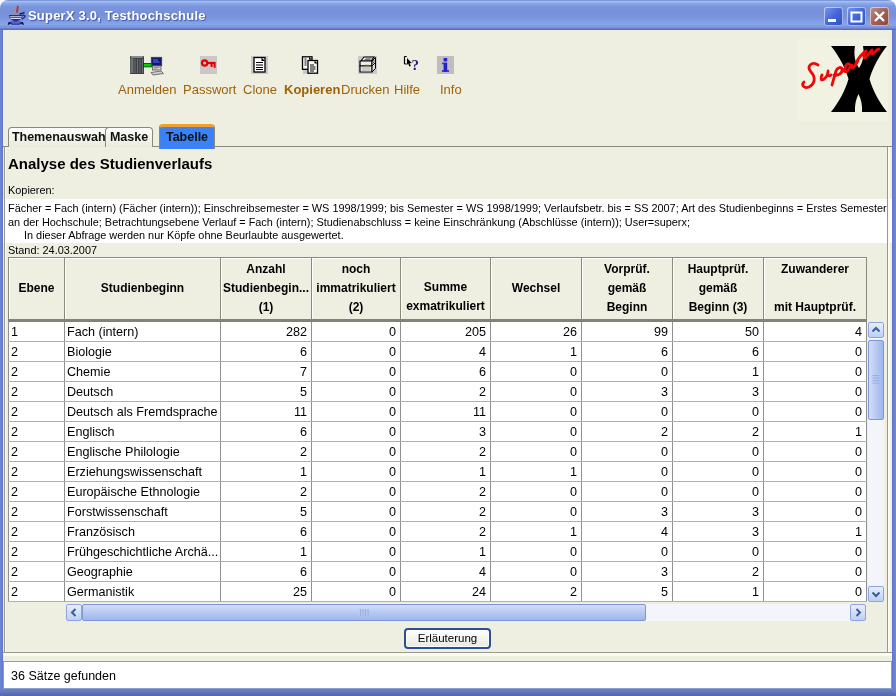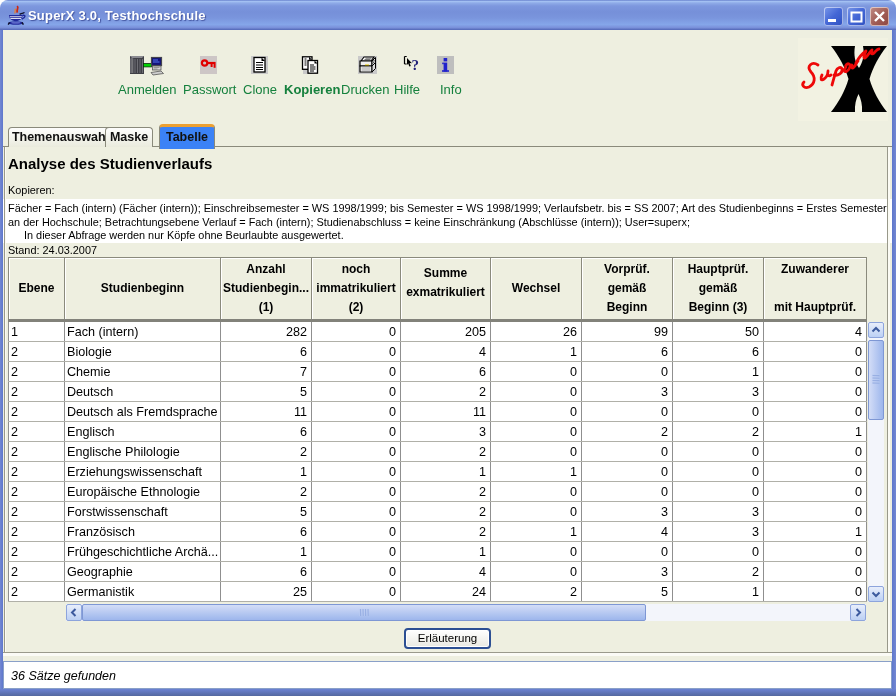--- a/index.html
+++ b/index.html
@@ -12,21 +12,21 @@
 #title-text{left:28px;top:8px;font-size:13px;font-weight:bold;color:#fff;
   text-shadow:1px 1px 1px #41539f;letter-spacing:0.2px;}
 .tbtn{top:7px;width:19px;height:19px;border-radius:3px;box-shadow:inset 0 0 0 1px rgba(255,255,255,.55);}
 #btn-min,#btn-max{background:linear-gradient(135deg,#7b99ea 0%,#4467d6 50%,#2e50c0 100%);}
 #btn-close{background:linear-gradient(135deg,#c28d85 0%,#a05c55 55%,#8c453f 100%);}
 #frame-l{left:0;top:30px;width:3px;height:659px;background:linear-gradient(90deg,#7488d2,#5e77cc);}
 #frame-r{left:892px;top:30px;width:4px;height:659px;background:linear-gradient(90deg,#5e77cc,#7488d2);}
 #frame-b{left:0;top:689px;width:896px;height:7px;background:linear-gradient(#6b82d4,#54689f);}
 #main{left:3px;top:30px;width:889px;height:659px;background:#eeefe0;}
 
-.tlabel{top:82px;font-size:13px;color:#15803d;}
+.tlabel{top:82px;font-size:13px;color:#a16207;}
 
 #tabline{left:3px;top:146px;width:889px;height:1px;background:#8a8a7b;}
 .tab{top:127px;height:19px;border:1px solid #8a8a7b;border-bottom:none;border-radius:4px 4px 0 0;
   background:linear-gradient(#fdfdfc,#eaebdd);font-weight:bold;font-size:12.5px;color:#111;
   text-align:center;line-height:19px;}
 #tab3{top:124px;height:22px;background:#3b82f6;border-top:3px solid #eca032;line-height:20px;}
 
 #heading{left:8px;top:155px;font-size:15px;font-weight:bold;color:#000;}
 .small{font-size:10.9px;color:#000;}
 #pwhite{left:3px;top:199px;width:889px;height:44px;background:#fff;}
@@ -44,21 +44,21 @@
 .sb-thumb{border:1px solid #7e97d4;border-radius:2px;}
 #vthumb{background:linear-gradient(90deg,#d3ddf7,#9db6ec);}
 #hthumb{background:linear-gradient(#d3ddf7,#9db6ec);}
 
 #erl-btn{left:404px;top:628px;width:87px;height:21px;background:linear-gradient(#ffffff,#e9e9e2);
   border:2px solid #2c4f93;border-radius:4px;font-size:11.5px;text-align:center;line-height:16px;box-shadow:inset 0 0 0 1px #fff;
   box-sizing:border-box;color:#000;}
 #cline1{left:3px;top:652px;width:889px;height:1px;background:#9a9a8c;}
 #cline2{left:3px;top:653px;width:889px;height:3px;background:#fbfbf6;}
 #status{left:3px;top:661px;width:889px;height:28px;background:#fff;border:1px solid #8aa0c8;box-sizing:border-box;}
-#status-text{left:11px;top:669px;font-size:12.5px;font-style:italic;}
+#status-text{left:11px;top:669px;font-size:12.5px;}
 </style>
 </head>
 <body>
 <div id="main" class="abs"></div>
 <div id="titlebar" class="abs"></div>
 <div id="title-text" class="abs">SuperX 3.0, Testhochschule</div>
 <svg id="javacup" class="abs" style="left:6px;top:5px;" width="21" height="22" viewBox="0 0 21 22">
   <path d="M11.2 1 C13.4 3.4 9.8 4.6 11.4 7.6" stroke="#cc2812" stroke-width="1.8" fill="none"></path>
   <path d="M9 3.8 C10.5 5.4 8 6.2 9.2 8.4" stroke="#e8822f" stroke-width="1.3" fill="none"></path>
   <path d="M3 10 L16.6 10 C16.6 13.6 14.2 16 9.8 16 C5.4 16 3 13.6 3 10 Z" fill="#20289a"></path>
@@ -190,21 +190,21 @@
       <col style="width:91px">
       <col style="width:91px">
       <col style="width:103px">
 </colgroup>
 <tbody>
       <tr style="height:63px;">
 <th>Ebene</th>
         <th>Studienbeginn</th>
 <th>Anzahl<br>Studienbegin...<br>(1)</th>
 <th>noch<br>immatrikuliert<br>(2)</th>
-<th style="vertical-align:top;padding-top:6px;">Summe<br>exmatrikuliert</th>
+<th style="vertical-align:top;padding-top:20px;">Summe<br>exmatrikuliert</th>
 <th>Wechsel</th>
 <th>Vorprüf.<br>gemäß<br>Beginn</th>
 <th>Hauptprüf.<br>gemäß<br>Beginn (3)</th>
 <th>Zuwanderer<br>&nbsp;<br>mit Hauptprüf.</th>
 </tr>
 <tr>
         <td>1</td>
         <td>Fach (intern)</td>
         <td class="num">282</td>
         <td class="num">0</td>

